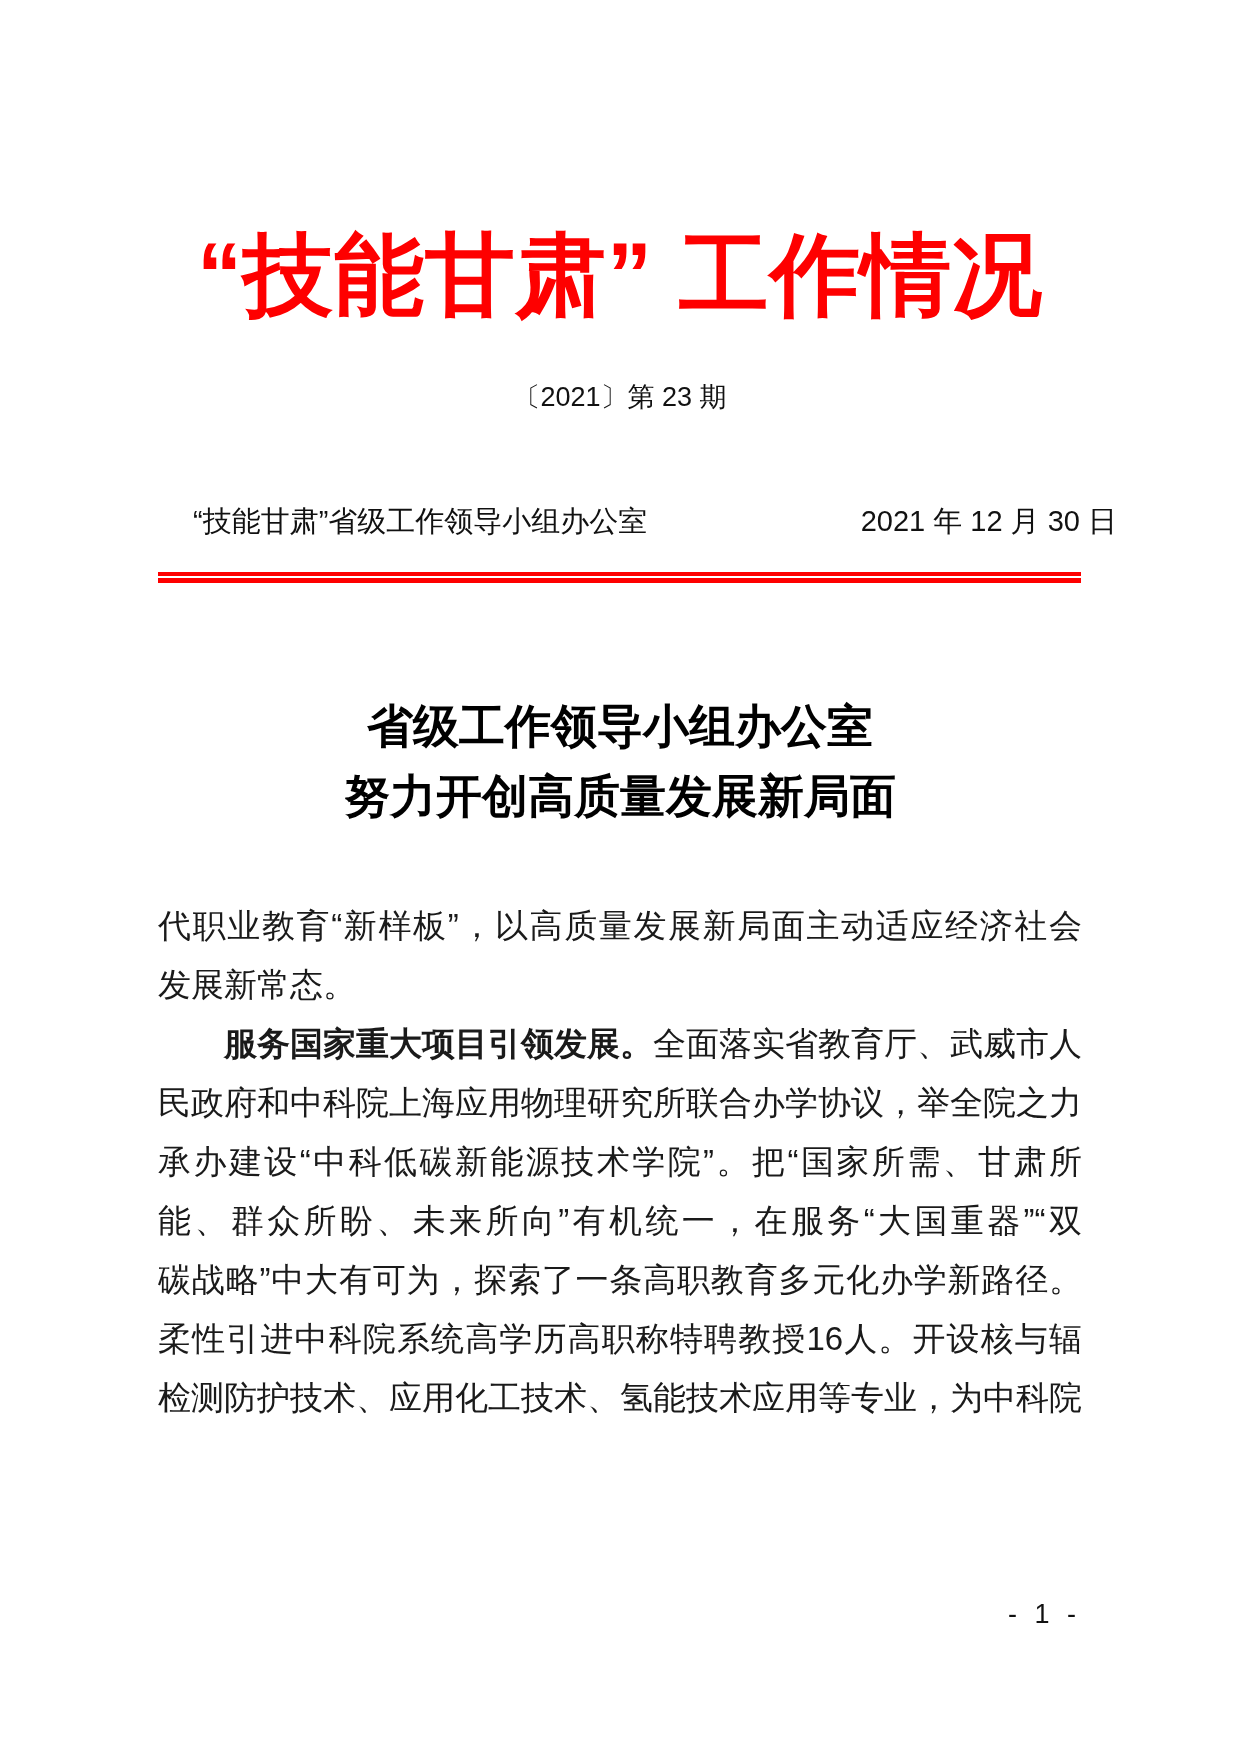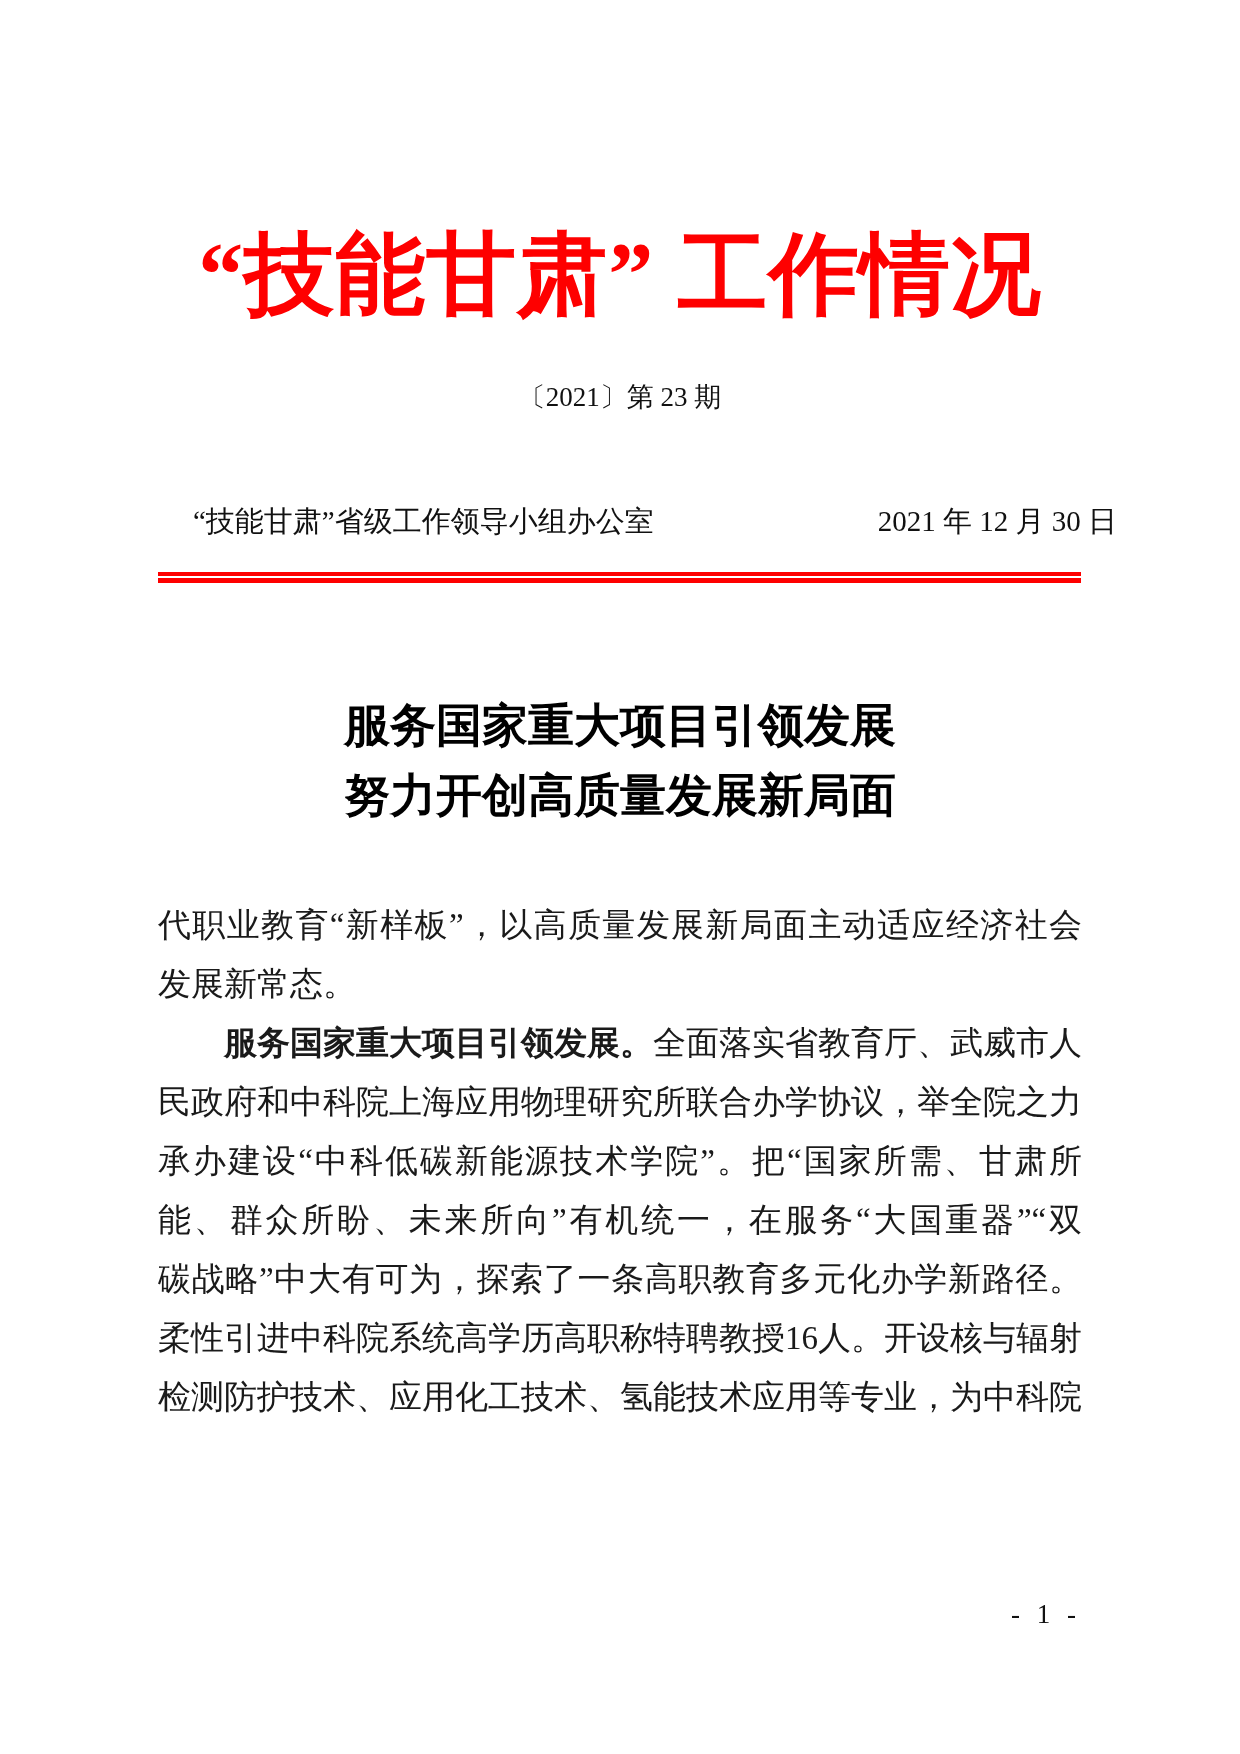--- a/index.html
+++ b/index.html
@@ -3,21 +3,21 @@
 <meta charset="utf-8">
 <style>
   :root { --accent: #fe0000; }
   * { box-sizing: border-box; }
   html, body { margin: 0; padding: 0; background: #ffffff; }
   .page {
     position: relative;
     width: 1240px;
     height: 1723px;
     background: #ffffff;
-    font-family: Liberation Serif, serif;
+    font-family: Liberation Sans, sans-serif;
     color: #000000;
     overflow: hidden;
   }
 
   
   .masthead-title {
     position: absolute;
     top: 228px; left: 0;
     width: 100%;
     margin: 0;
@@ -121,21 +121,21 @@
     <span>2021 年 12 月 30 日</span>
   </div>
 
   <div class="rule">
     <div class="rule-top"></div>
     <div class="rule-gap"></div>
     <div class="rule-bottom"></div>
   </div>
 
   <div class="article-title">
-    <div>服务国家重大项目引领发展</div>
+    <div>省级工作领导小组办公室</div>
     <div>努力开创高质量发展新局面</div>
   </div>
 
   <div class="body-block">
     <div class="bl">代职业教育“新样板”，以高质量发展新局面主动适应经济社会</div>
     <div class="bl para-end">发展新常态。</div>
     <div class="bl indent">
       <span class="bold-lead">服务国家重大项目引领发展。</span><span>全面落实省教育厅、武威市人</span>
     </div>
     <div class="bl">民政府和中科院上海应用物理研究所联合办学协议，举全院之力</div>

